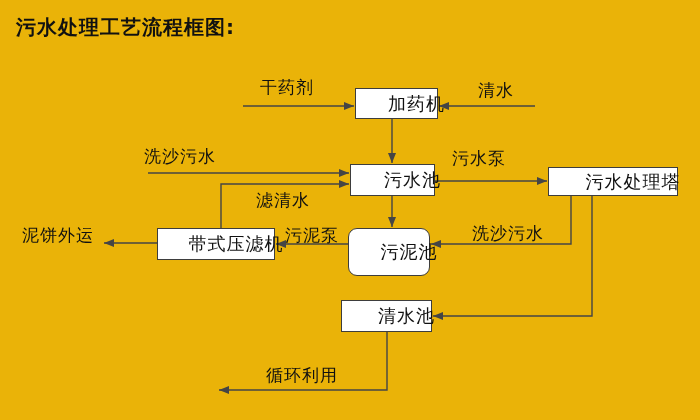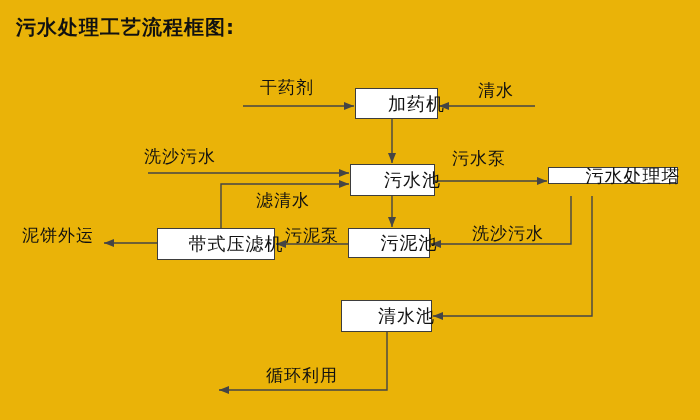--- a/index.html
+++ b/index.html
@@ -77,22 +77,22 @@
       <path d="M348,244 H276" marker-end="url(#arr)"></path>
       <path d="M157,243 H104" marker-end="url(#arr)"></path>
       <path d="M571,196 V244 H431" marker-end="url(#arr)"></path>
       <path d="M592,196 V316 H433" marker-end="url(#arr)"></path>
       <path d="M387,332 V390 H219" marker-end="url(#arr)"></path>
     </g>
   </svg>
 
   <div class="node" style="left:355px; top:88px;  width:83px;  height:31px;">加药机</div>
   <div class="node" style="left:350px; top:164px; width:85px;  height:32px;">污水池</div>
-  <div class="node" style="left:548px; top:167px; width:130px; height:17px;">污水处理塔</div>
-  <div class="node" style="left:348px; top:228px; width:82px;  height:30px;">污泥池</div>
+  <div class="node" style="left:548px; top:167px; width:130px; height:29px;">污水处理塔</div>
+  <div class="node" style="left:348px; top:228px; width:82px;  height:48px;border-radius:9px;">污泥池</div>
   <div class="node" style="left:157px; top:228px; width:118px; height:32px;">带式压滤机</div>
   <div class="node" style="left:341px; top:300px; width:91px;  height:32px;">清水池</div>
 
   <div class="flow-label" style="left:251px; top:76px;  width:72px;">干药剂</div>
   <div class="flow-label" style="left:460px; top:79px;  width:72px;">清水</div>
   <div class="flow-label" style="left:140px; top:145px; width:80px;">洗沙污水</div>
   <div class="flow-label" style="left:446px; top:147px; width:66px;">污水泵</div>
   <div class="flow-label" style="left:250px; top:189px; width:66px;text-align:center;">滤清水</div>
   <div class="flow-label" style="left:279px; top:224px; width:66px;">污泥泵</div>
   <div class="flow-label" style="left:466px; top:222px; width:84px;">洗沙污水</div>

